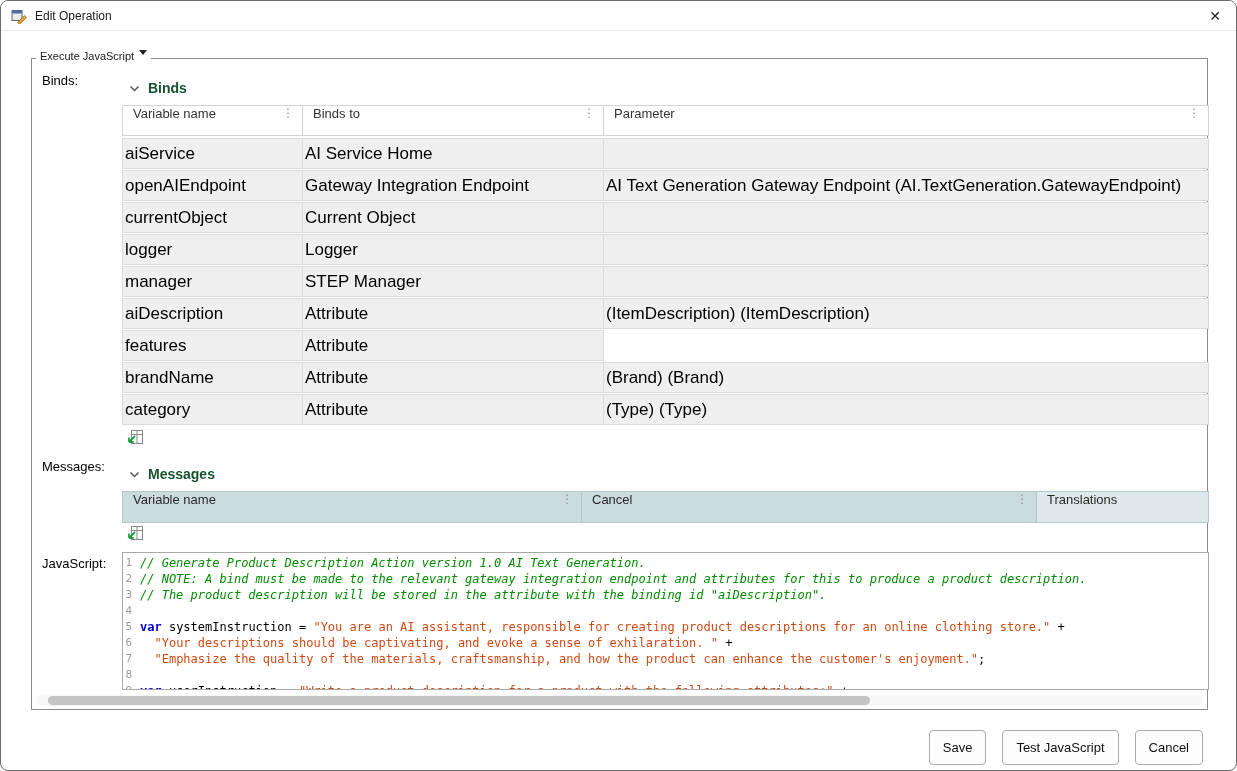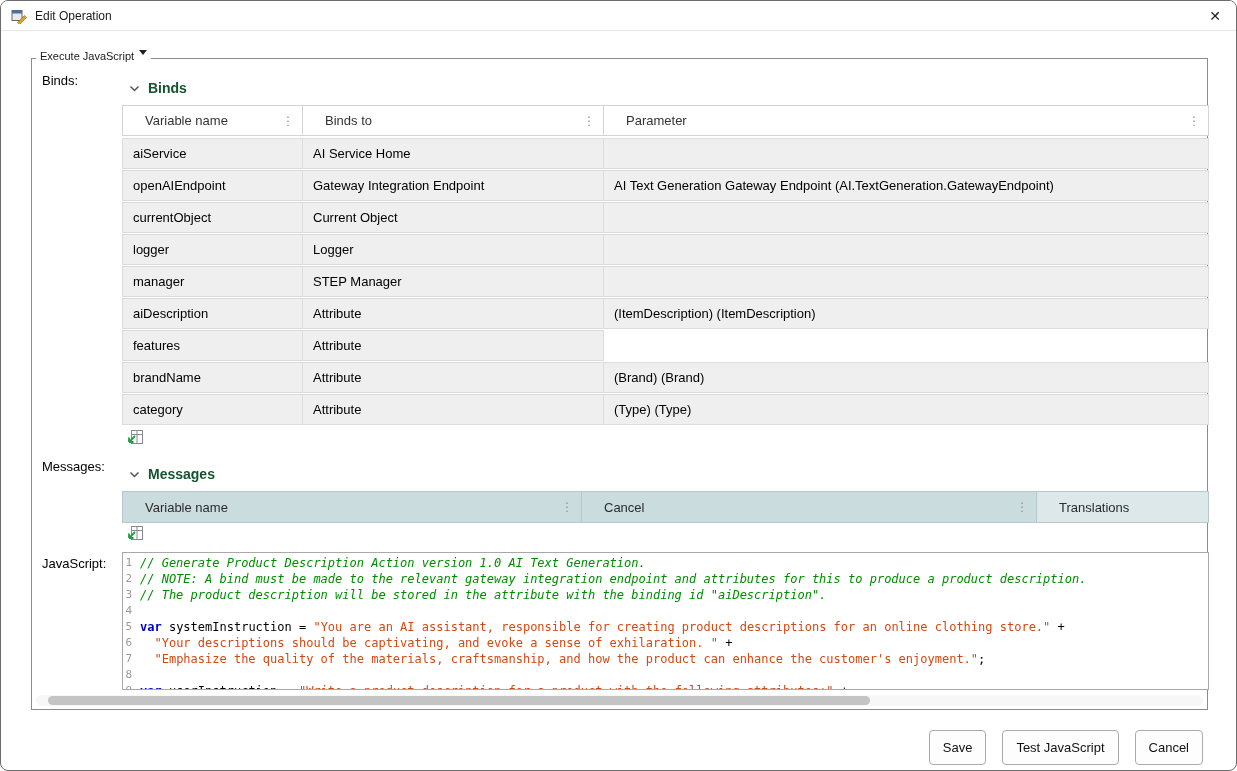--- a/index.html
+++ b/index.html
@@ -10,26 +10,26 @@
 .app-icon{width:16px;height:16px;margin-right:8px;display:inline-flex}
 .title{font-size:12px;color:#1a1a1a}
 .close{position:absolute;right:6px;top:2px;width:30px;height:26px;border:0;background:transparent;font-size:14px;color:#222;display:flex;align-items:center;justify-content:center;font-family:inherit;cursor:default}
 .fieldset{position:absolute;left:30px;top:57px;width:1177px;height:652px;border:1px solid #8c8c8c}
 .legend{position:absolute;left:4px;top:-9px;background:#fff;padding:0 4px;font-size:11px;color:#1a1a1a;display:flex;align-items:flex-start;gap:5px}
 .side-label{position:absolute;left:10px;font-size:13px;color:#000}
 .section-head{position:absolute;left:97px;display:flex;align-items:center;gap:8px}
 .section-title{font-size:14px;font-weight:700;color:#14532d}
 .table{position:absolute;left:90px;width:1087px}
 .t-head{display:flex;margin-bottom:2px}
-.h-cell{display:flex;align-items:center;justify-content:space-between;height:31px;background:#fff;border:1px solid #d4d4d4;border-left:0;padding:0 8px 0 22px}
+.h-cell{display:flex;justify-content:space-between;height:31px;background:#fff;border:1px solid #d4d4d4;border-left:0;padding:0 8px 0 10px}
 .h-cell:first-child{border-left:1px solid #d4d4d4}
 .h-label{font-size:13px;color:#333}
 .kebab{font-size:12px;color:#8f8f8f;padding-left:6px}
 .t-row{display:flex;margin-bottom:1px}
-.t-cell{height:31px;line-height:29px;background:var(--row-bg,#efefef);border:1px solid #dcdcdc;border-left:0;padding:0 10px;font-size:13px;color:#000;white-space:nowrap;overflow:hidden}
+.t-cell{height:31px;line-height:29px;background:var(--row-bg,#efefef);border:1px solid #dcdcdc;border-left:0;padding:0 2px;font-size:17px;color:#000;white-space:nowrap;overflow:hidden}
 .t-cell:first-child{border-left:1px solid #dcdcdc}
 .binds-table .c1{width:181px;flex:none}
 .binds-table .c2{width:301px;flex:none}
 .binds-table .c3{flex:1}
 .messages-table .c1{width:460px;flex:none}
 .messages-table .c2{width:455px;flex:none}
 .messages-table .c3{flex:1}
 .msg-head .h-cell{height:32px;background:var(--messages-header-bg,#cbdcdf);border-color:#b6c8cb}
 .msg-head .h-cell:first-child{border-left:1px solid #b6c8cb}
 .msg-head .c3{background:var(--messages-header-translations-bg,#dde8ea)}

